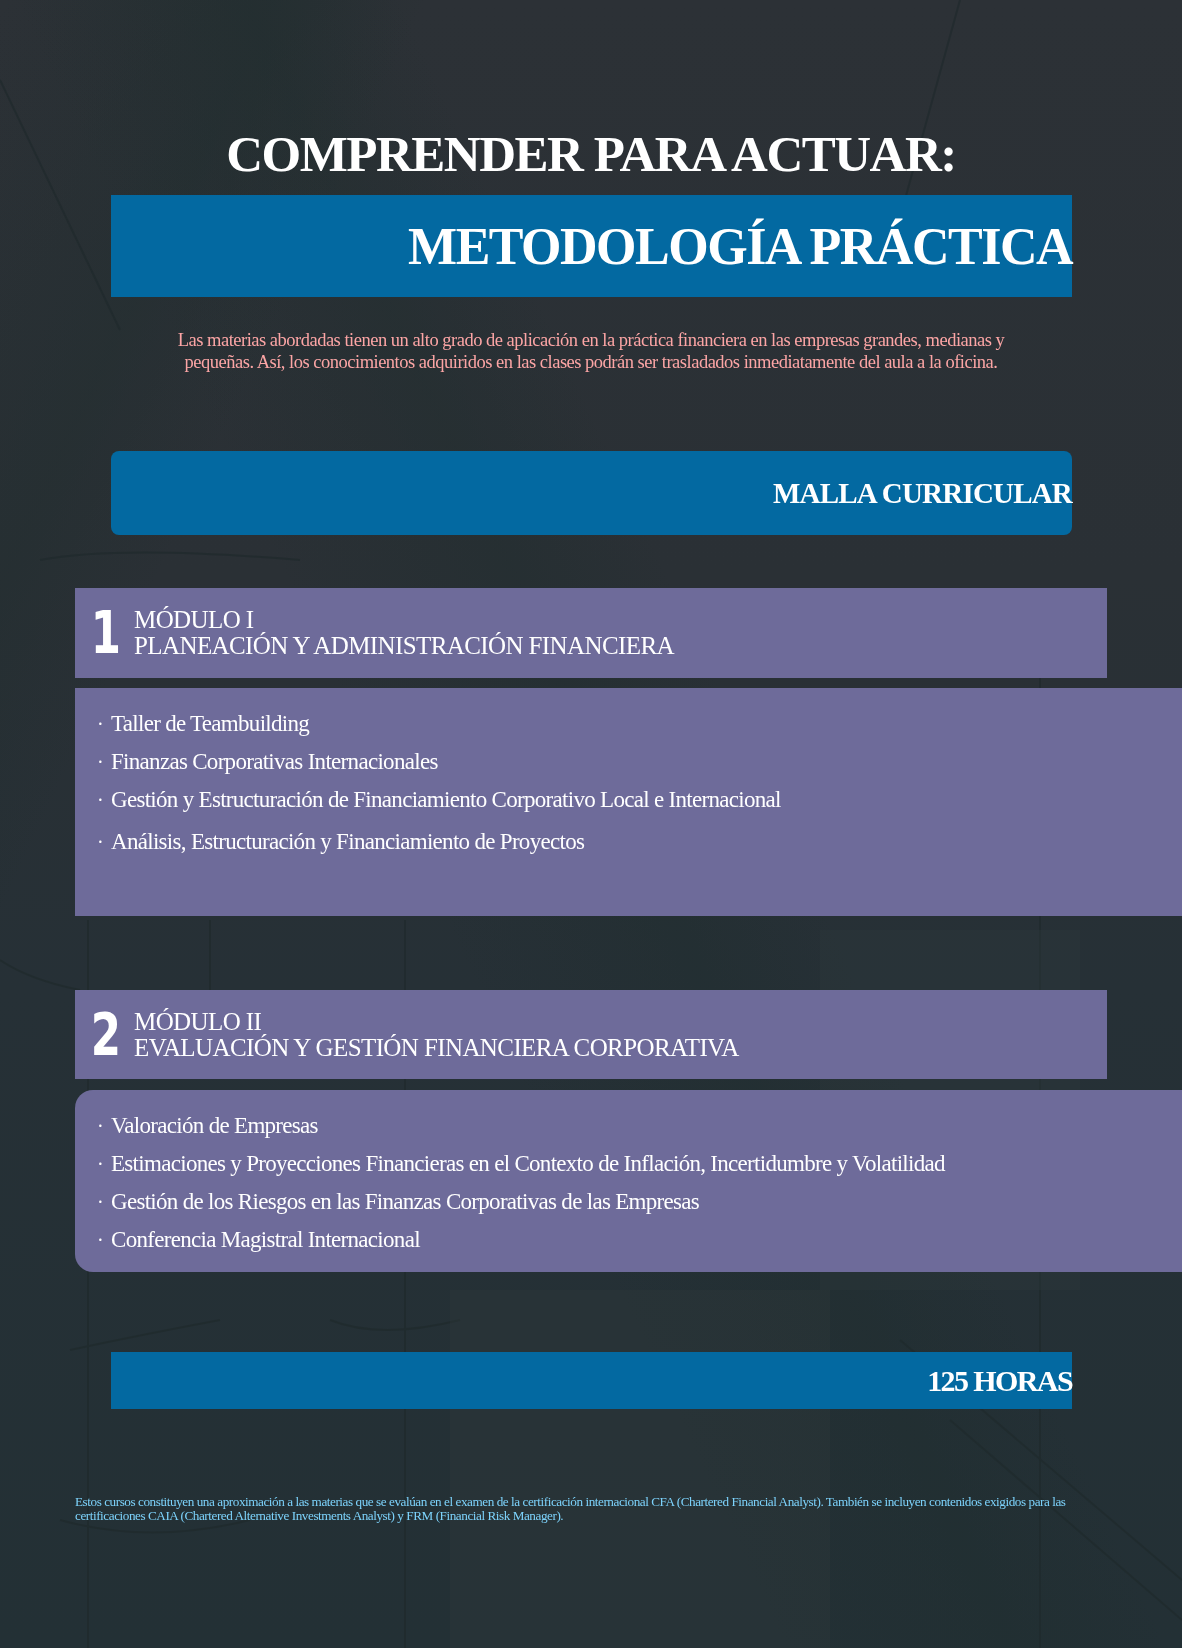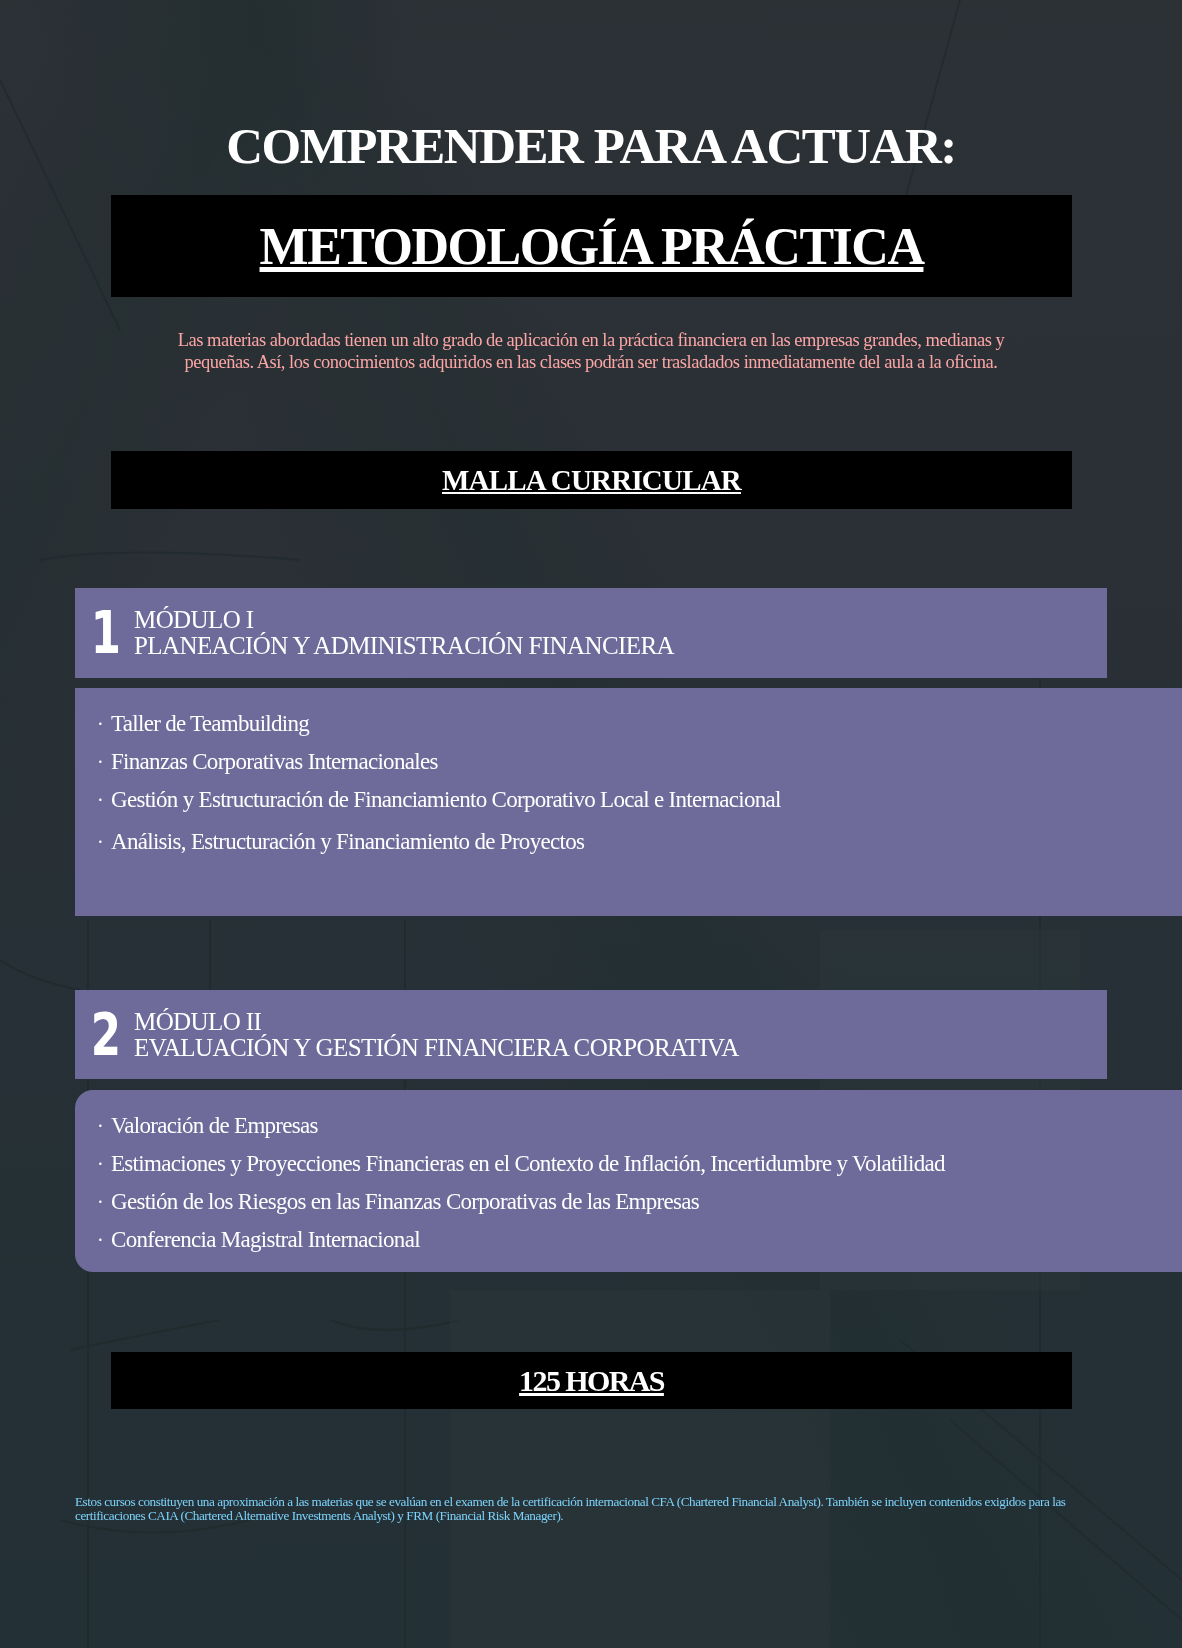--- a/index.html
+++ b/index.html
@@ -14,35 +14,35 @@
     background:
       linear-gradient(115deg, rgba(30,45,45,0.0) 0%, rgba(30,45,45,0.35) 14%, rgba(30,45,45,0) 22%),
       linear-gradient(65deg, rgba(30,45,45,0) 40%, rgba(30,45,45,0.35) 52%, rgba(30,45,45,0) 60%),
       linear-gradient(180deg, #2c3136 0%, #2a3035 35%, #263036 60%, #233035 100%);
   }
   .bg-lines {
     position: absolute; inset: 0; pointer-events: none;
   }
   .abs { position: absolute; }
   .title {
-    left: 0; width: 1182px; top: 112px; text-align: center;
+    left: 0; width: 1182px; top: 120px; text-align: center;
     font-size: 51px; font-weight: bold; letter-spacing: -1.5px;
     line-height: 68px;
   }
   .dark-box {
-    background: #000000;
+    background: #0369a1;
     left: 111px; width: 961px;
-    display: flex; align-items: center; justify-content: center; text-decoration: underline;
+    display: flex; align-items: center; justify-content: flex-end;
   }
   .box-method { top: 195px; height: 102px; font-size: 52px; font-weight: bold; letter-spacing: -1.5px; }
   .intro {
     left: 150px; width: 882px; top: 329px; text-align: center;
     font-size: 18.5px; line-height: 22px; letter-spacing: -0.5px; color: #fca5a5;
   }
-  .box-malla { top: 451px; height: 58px; font-size: 29px; font-weight: bold; letter-spacing: -0.8px; }
+  .box-malla { top: 451px; height: 84px; font-size: 29px; font-weight: bold; letter-spacing: -0.8px; border-radius: 8px; }
   .mod-head {
     left: 75px; width: 1032px; background: #6e6b9a;
     display: flex; align-items: center;
   }
   .mod-num {
     font-family: "DejaVu Sans", sans-serif; font-weight: bold;
     font-size: 58px; width: 56px; text-align: center;
     transform: scaleX(0.75); margin-left: 3px; line-height: 56px;
   }
   .mod-titles { margin-left: 0px; font-size: 25px; line-height: 26px; letter-spacing: -0.6px; }

